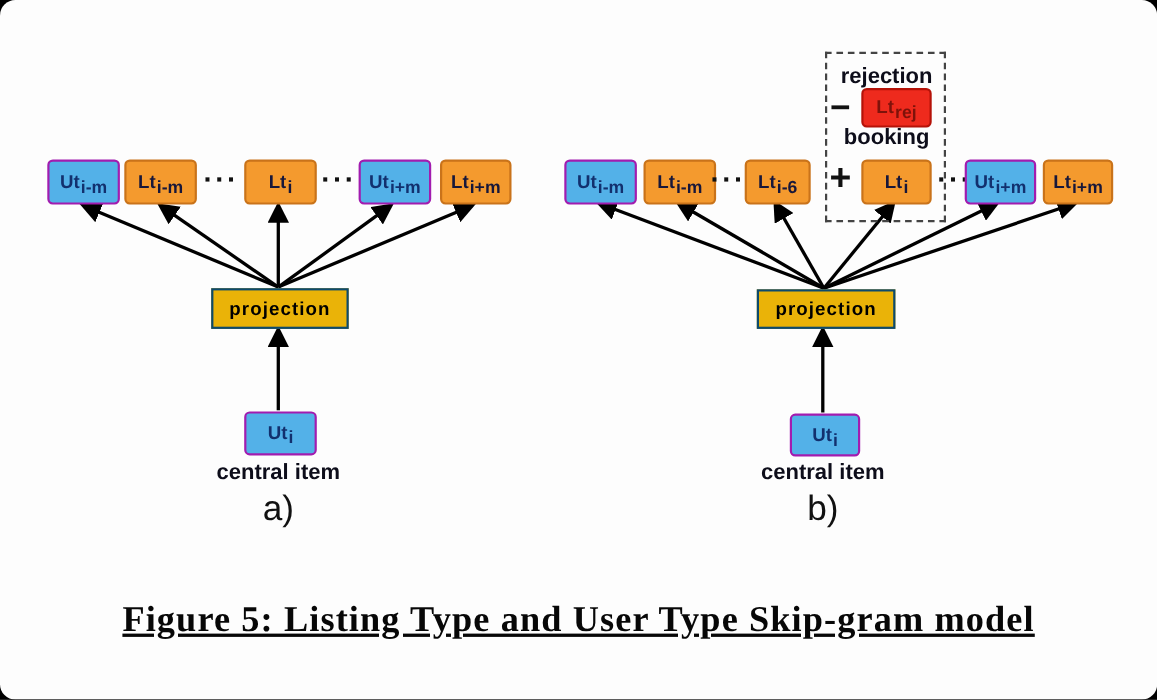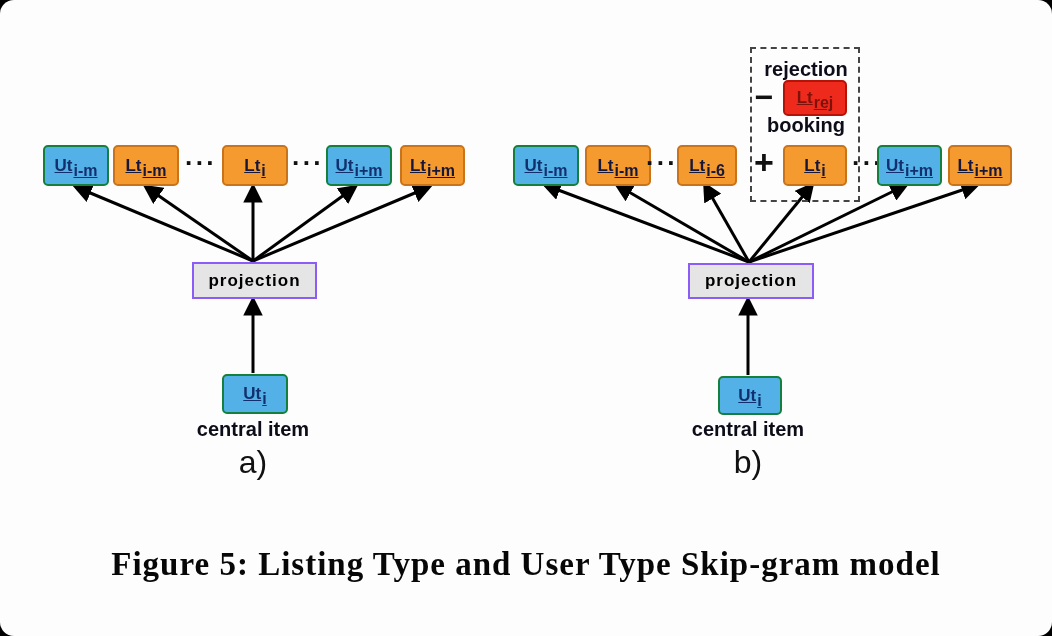--- a/index.html
+++ b/index.html
@@ -5,33 +5,33 @@
   html,body{margin:0;padding:0;background:#000;}
   #page{
     position:relative;width:1052px;height:636px;background:#fdfdfd;
     border-radius:14px;overflow:hidden;
     font-family:"Liberation Sans",sans-serif;
   }
   #arrows{position:absolute;left:0;top:0;width:1052px;height:636px;pointer-events:none;}
   .box{
     position:absolute;height:37px;border-radius:5px;
     display:flex;align-items:center;justify-content:center;
-    font-weight:bold;font-size:17px;text-decoration:underline;
+    font-weight:bold;font-size:17px;
   }
   .box .bm{font-weight:bold;}
   .box .bs{font-size:16px;font-weight:bold;transform:translateY(5px);margin-left:1px;}
-  .blue{background:#53b1e8;border:2px solid #15803d;color:#12306e;}
+  .blue{background:#53b1e8;border:2px solid #a21caf;color:#12306e;}
   .orange{background:#f49a2e;border:2px solid #c9731a;color:#17173a;}
   .red{background:#ee2a1d;border:2px solid #b51208;color:#7e120a;}
   .dots{
     position:absolute;font-weight:bold;font-size:26px;color:#111;
     letter-spacing:2px;text-align:center;
   }
   .proj{
-    position:absolute;background:#e5e5e5;border:2px solid #8b5cf6;
+    position:absolute;background:#eab308;border:2px solid #0c4a6e;
     display:flex;align-items:center;justify-content:center;
     font-weight:bold;font-size:17px;color:#000;letter-spacing:1px;
   }
   .smalllabel{
     position:absolute;font-weight:bold;font-size:20px;color:#0d0d1a;
     text-align:center;
   }
   .ablabel{
     position:absolute;font-size:32px;color:#111;text-align:center;font-weight:400;
   }
@@ -40,21 +40,21 @@
     border:2px dashed #444;background:transparent;
   }
   .sign{
     position:absolute;font-weight:bold;color:#111;text-align:center;width:26px;
   }
   #minus-sign{left:751px;top:79px;font-size:32px;}
   #plus-sign{left:751px;top:143px;font-size:34px;}
   #caption{
     position:absolute;left:0;top:546px;width:1052px;text-align:center;
     font-family:"Liberation Serif",serif;font-weight:bold;font-size:33px;
-    letter-spacing:1px;color:#070707;
+    letter-spacing:1px;color:#070707;text-decoration:underline;
   }
 </style>
 </head>
 <body>
 
 <div id="page">
 
   <svg id="arrows" viewBox="0 0 1052 636">
     <defs>
       <marker id="ah" viewBox="0 0 10 10" refX="8" refY="5" markerWidth="6.5" markerHeight="6.5" orient="auto-start-reverse">

